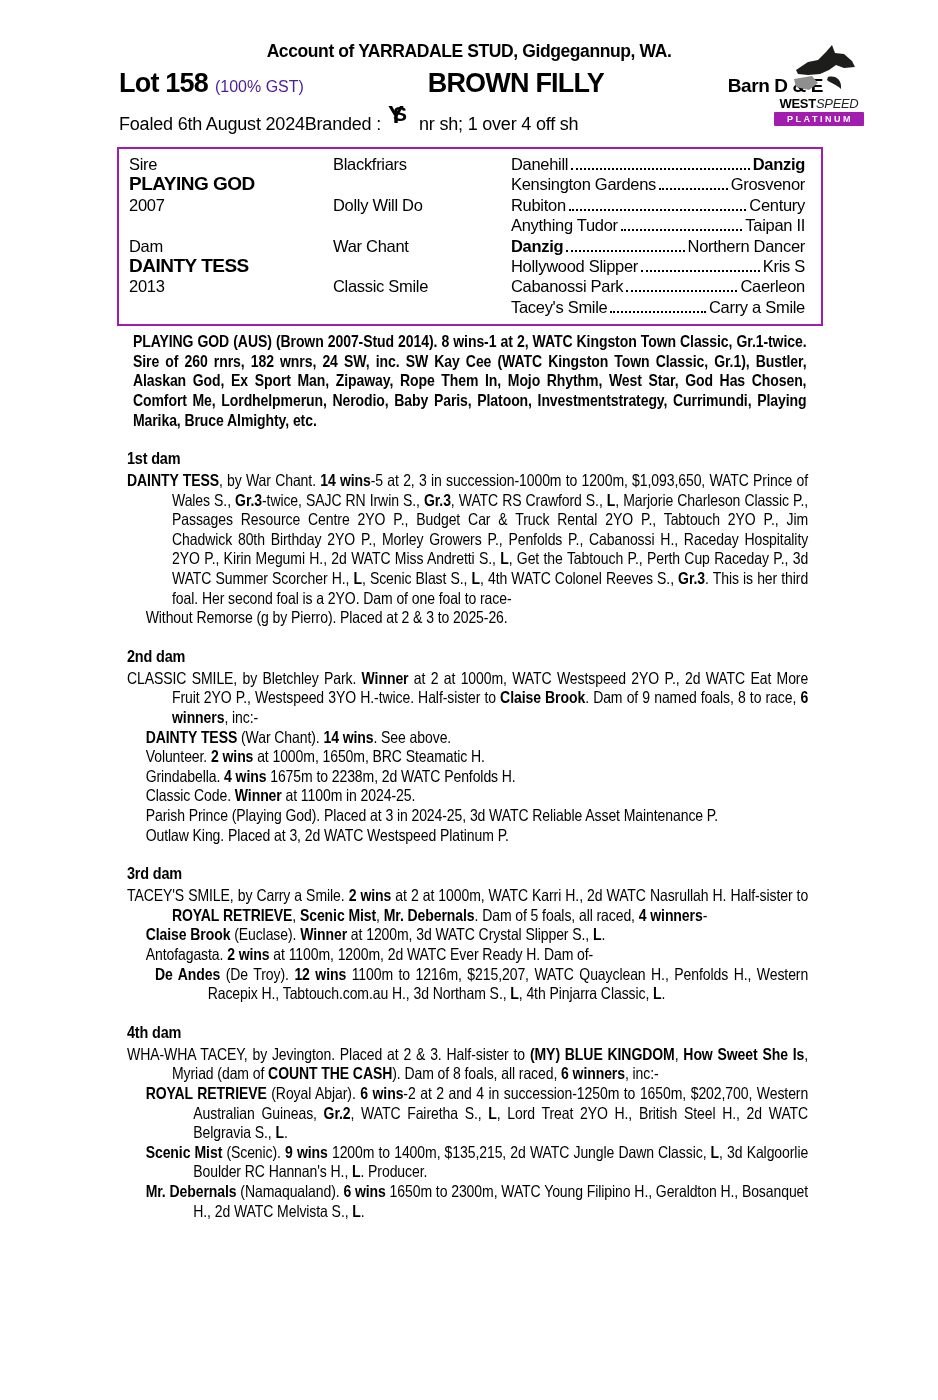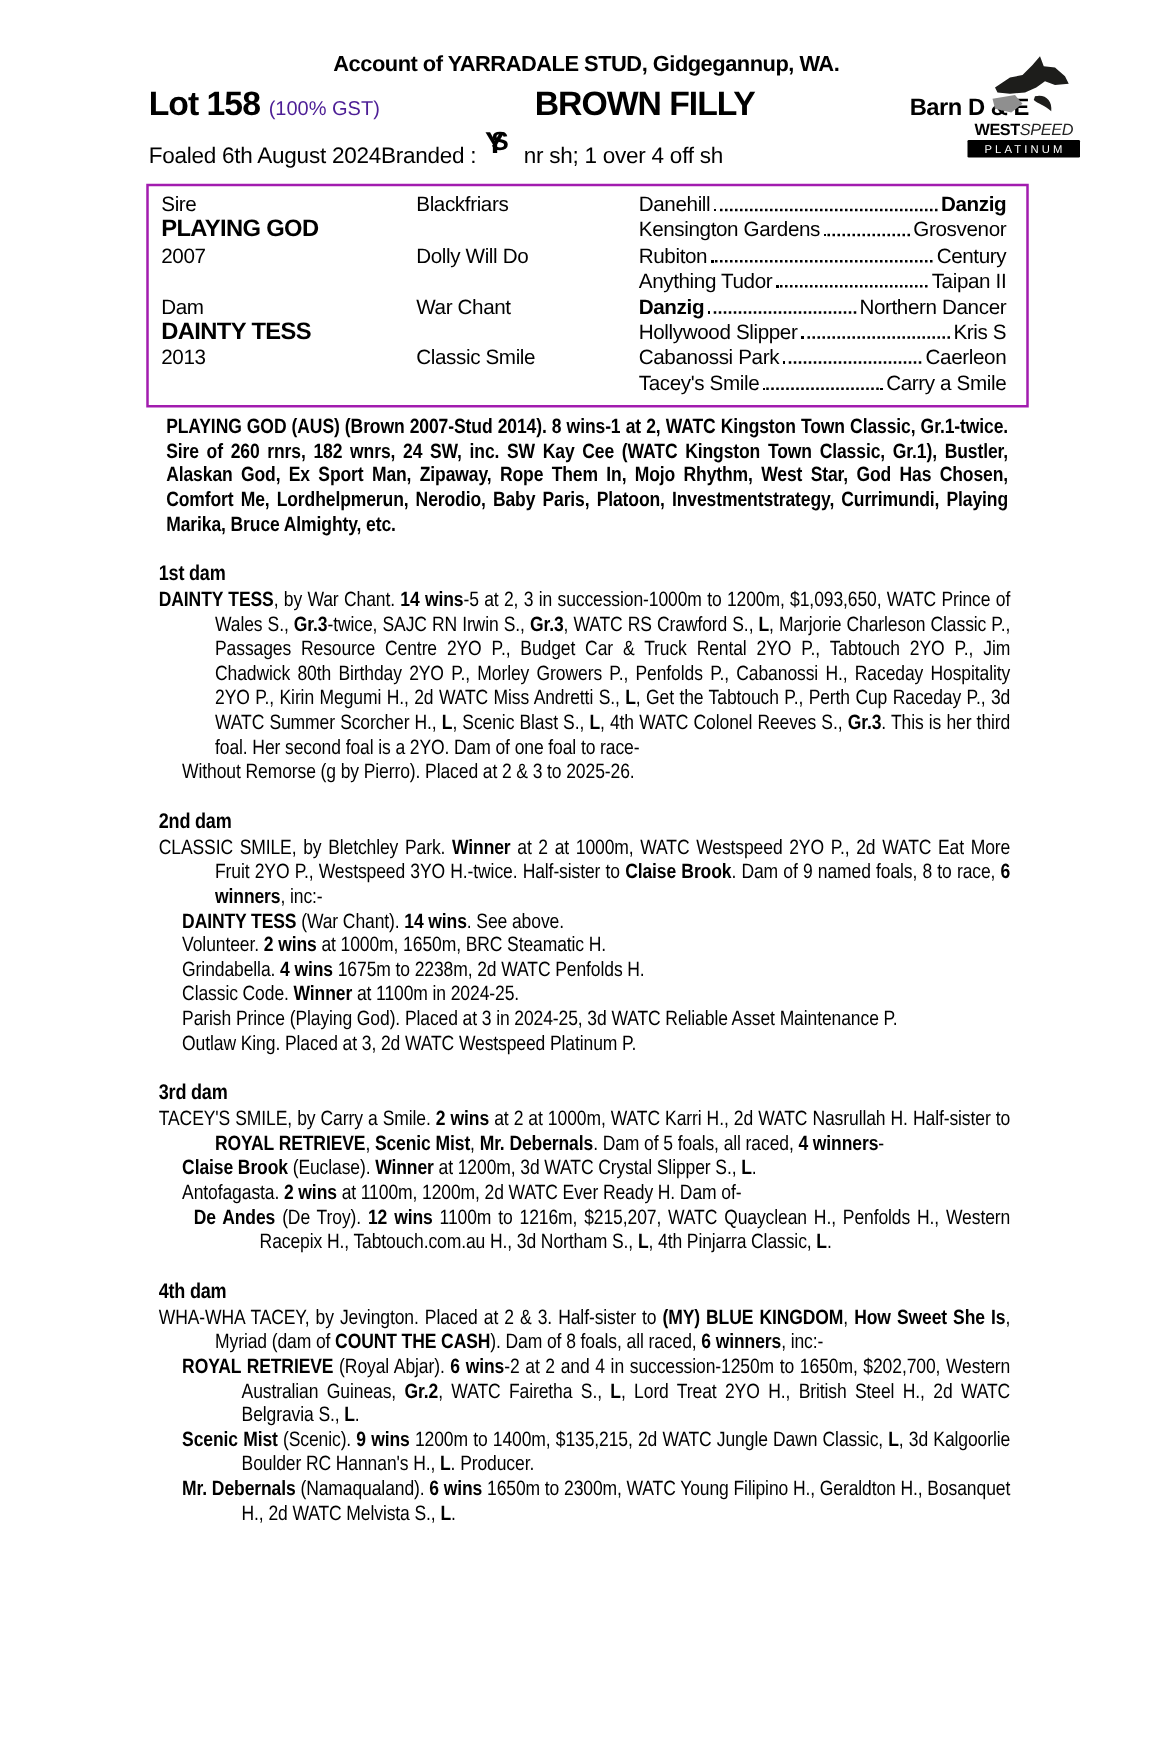--- a/index.html
+++ b/index.html
@@ -10,21 +10,21 @@
     -webkit-font-smoothing:antialiased;
   }
   .page { position:relative; width:938px; height:1400px; }
 
   
   .logo { position:absolute; top:44px; left:774px; width:90px; text-align:center; }
   .logo svg { display:block; margin:0 auto; }
   .logo-text { font-size:13px; letter-spacing:-0.3px; line-height:13px; margin-top:1px; white-space:nowrap; }
   .logo-text .w { font-weight:900; }
   .logo-text .s { font-style:italic; font-weight:400; color:#222; }
-  .platinum { margin-top:2px; background:#000000; color:#fff; font-size:9px; font-weight:normal;
+  .platinum { margin-top:2px; background:#a21caf; color:#fff; font-size:9px; font-weight:bold;
     letter-spacing:2.5px; padding:2px 0 2px 2px; border-radius:1px; }
 
   
   .account { padding-top:41px; text-align:center; font-weight:bold; font-size:17.5px; letter-spacing:-0.4px; }
   .lot-row { display:flex; align-items:baseline; margin:6px 115px 0 119px; }
   .lot-label { font-weight:900; font-size:27px; letter-spacing:-0.8px; }
   .gst { font-size:16px; margin-left:7px; color:#4c1d95; }
   .big-title { flex:1; text-align:center; font-weight:900; font-size:27px; letter-spacing:-0.8px; }
   .barn { font-weight:700; font-size:19px; letter-spacing:-0.4px; }
   .foal-row { display:flex; align-items:baseline; margin:7px 116px 0 119px; font-size:18px; letter-spacing:-0.2px; }

